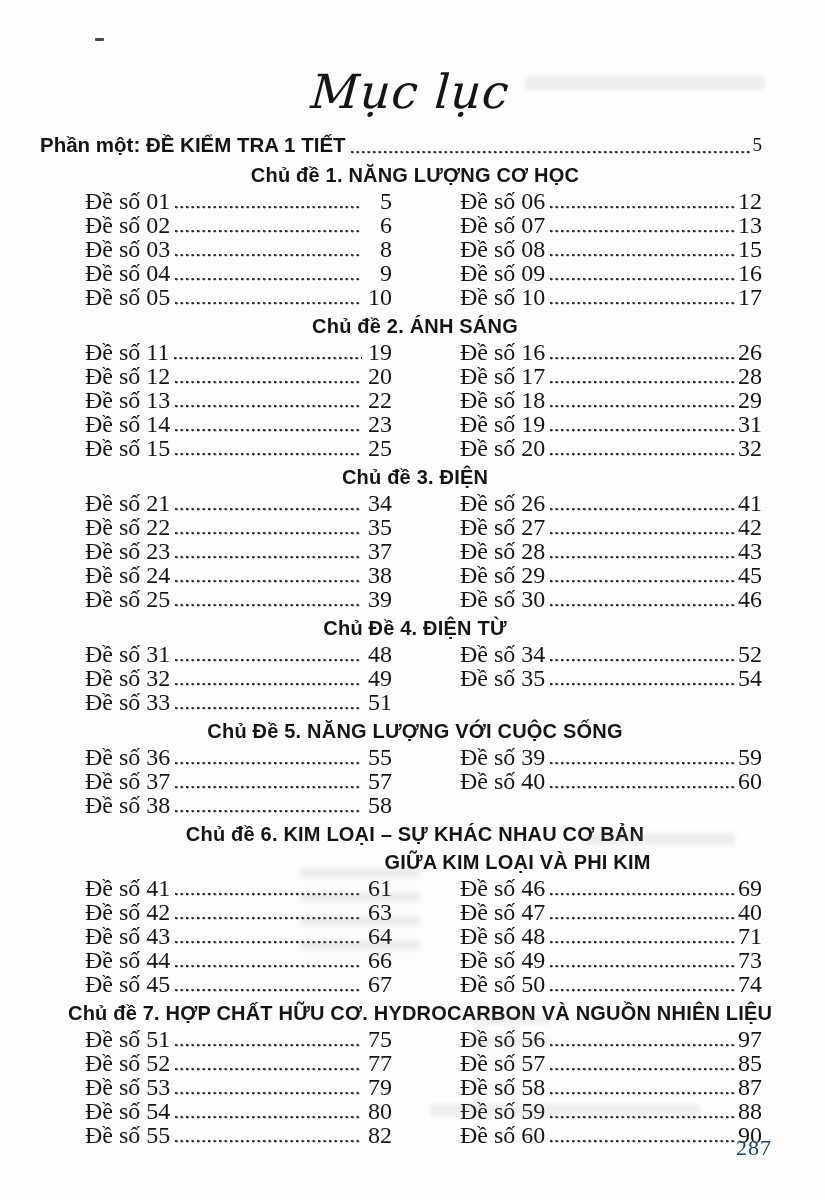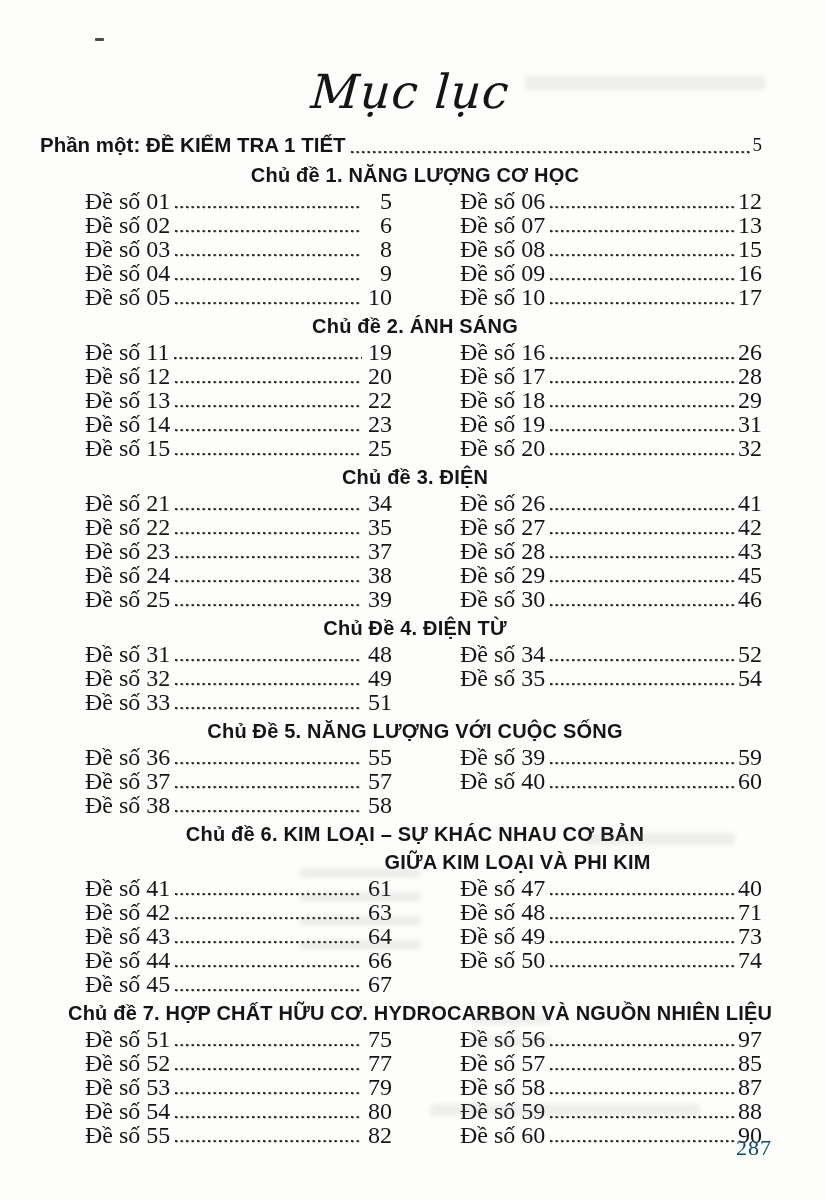--- a/index.html
+++ b/index.html
@@ -373,20 +373,25 @@
               <span class="entry-page">66</span>
             </div>
             <div class="entry-row">
               <span class="entry-label">Đề số 45</span>
               <span class="leader"></span>
               <span class="entry-page">67</span>
             </div>
           </div>
           <div class="entries-col right">
             <div class="entry-row">
+              <span class="entry-label">Đề số 46</span>
+              <span class="leader"></span>
+              <span class="entry-page">69</span>
+            </div>
+            <div class="entry-row">
               <span class="entry-label">Đề số 47</span>
               <span class="leader"></span>
               <span class="entry-page">40</span>
             </div>
             <div class="entry-row">
               <span class="entry-label">Đề số 48</span>
               <span class="leader"></span>
               <span class="entry-page">71</span>
             </div>
             <div class="entry-row">

